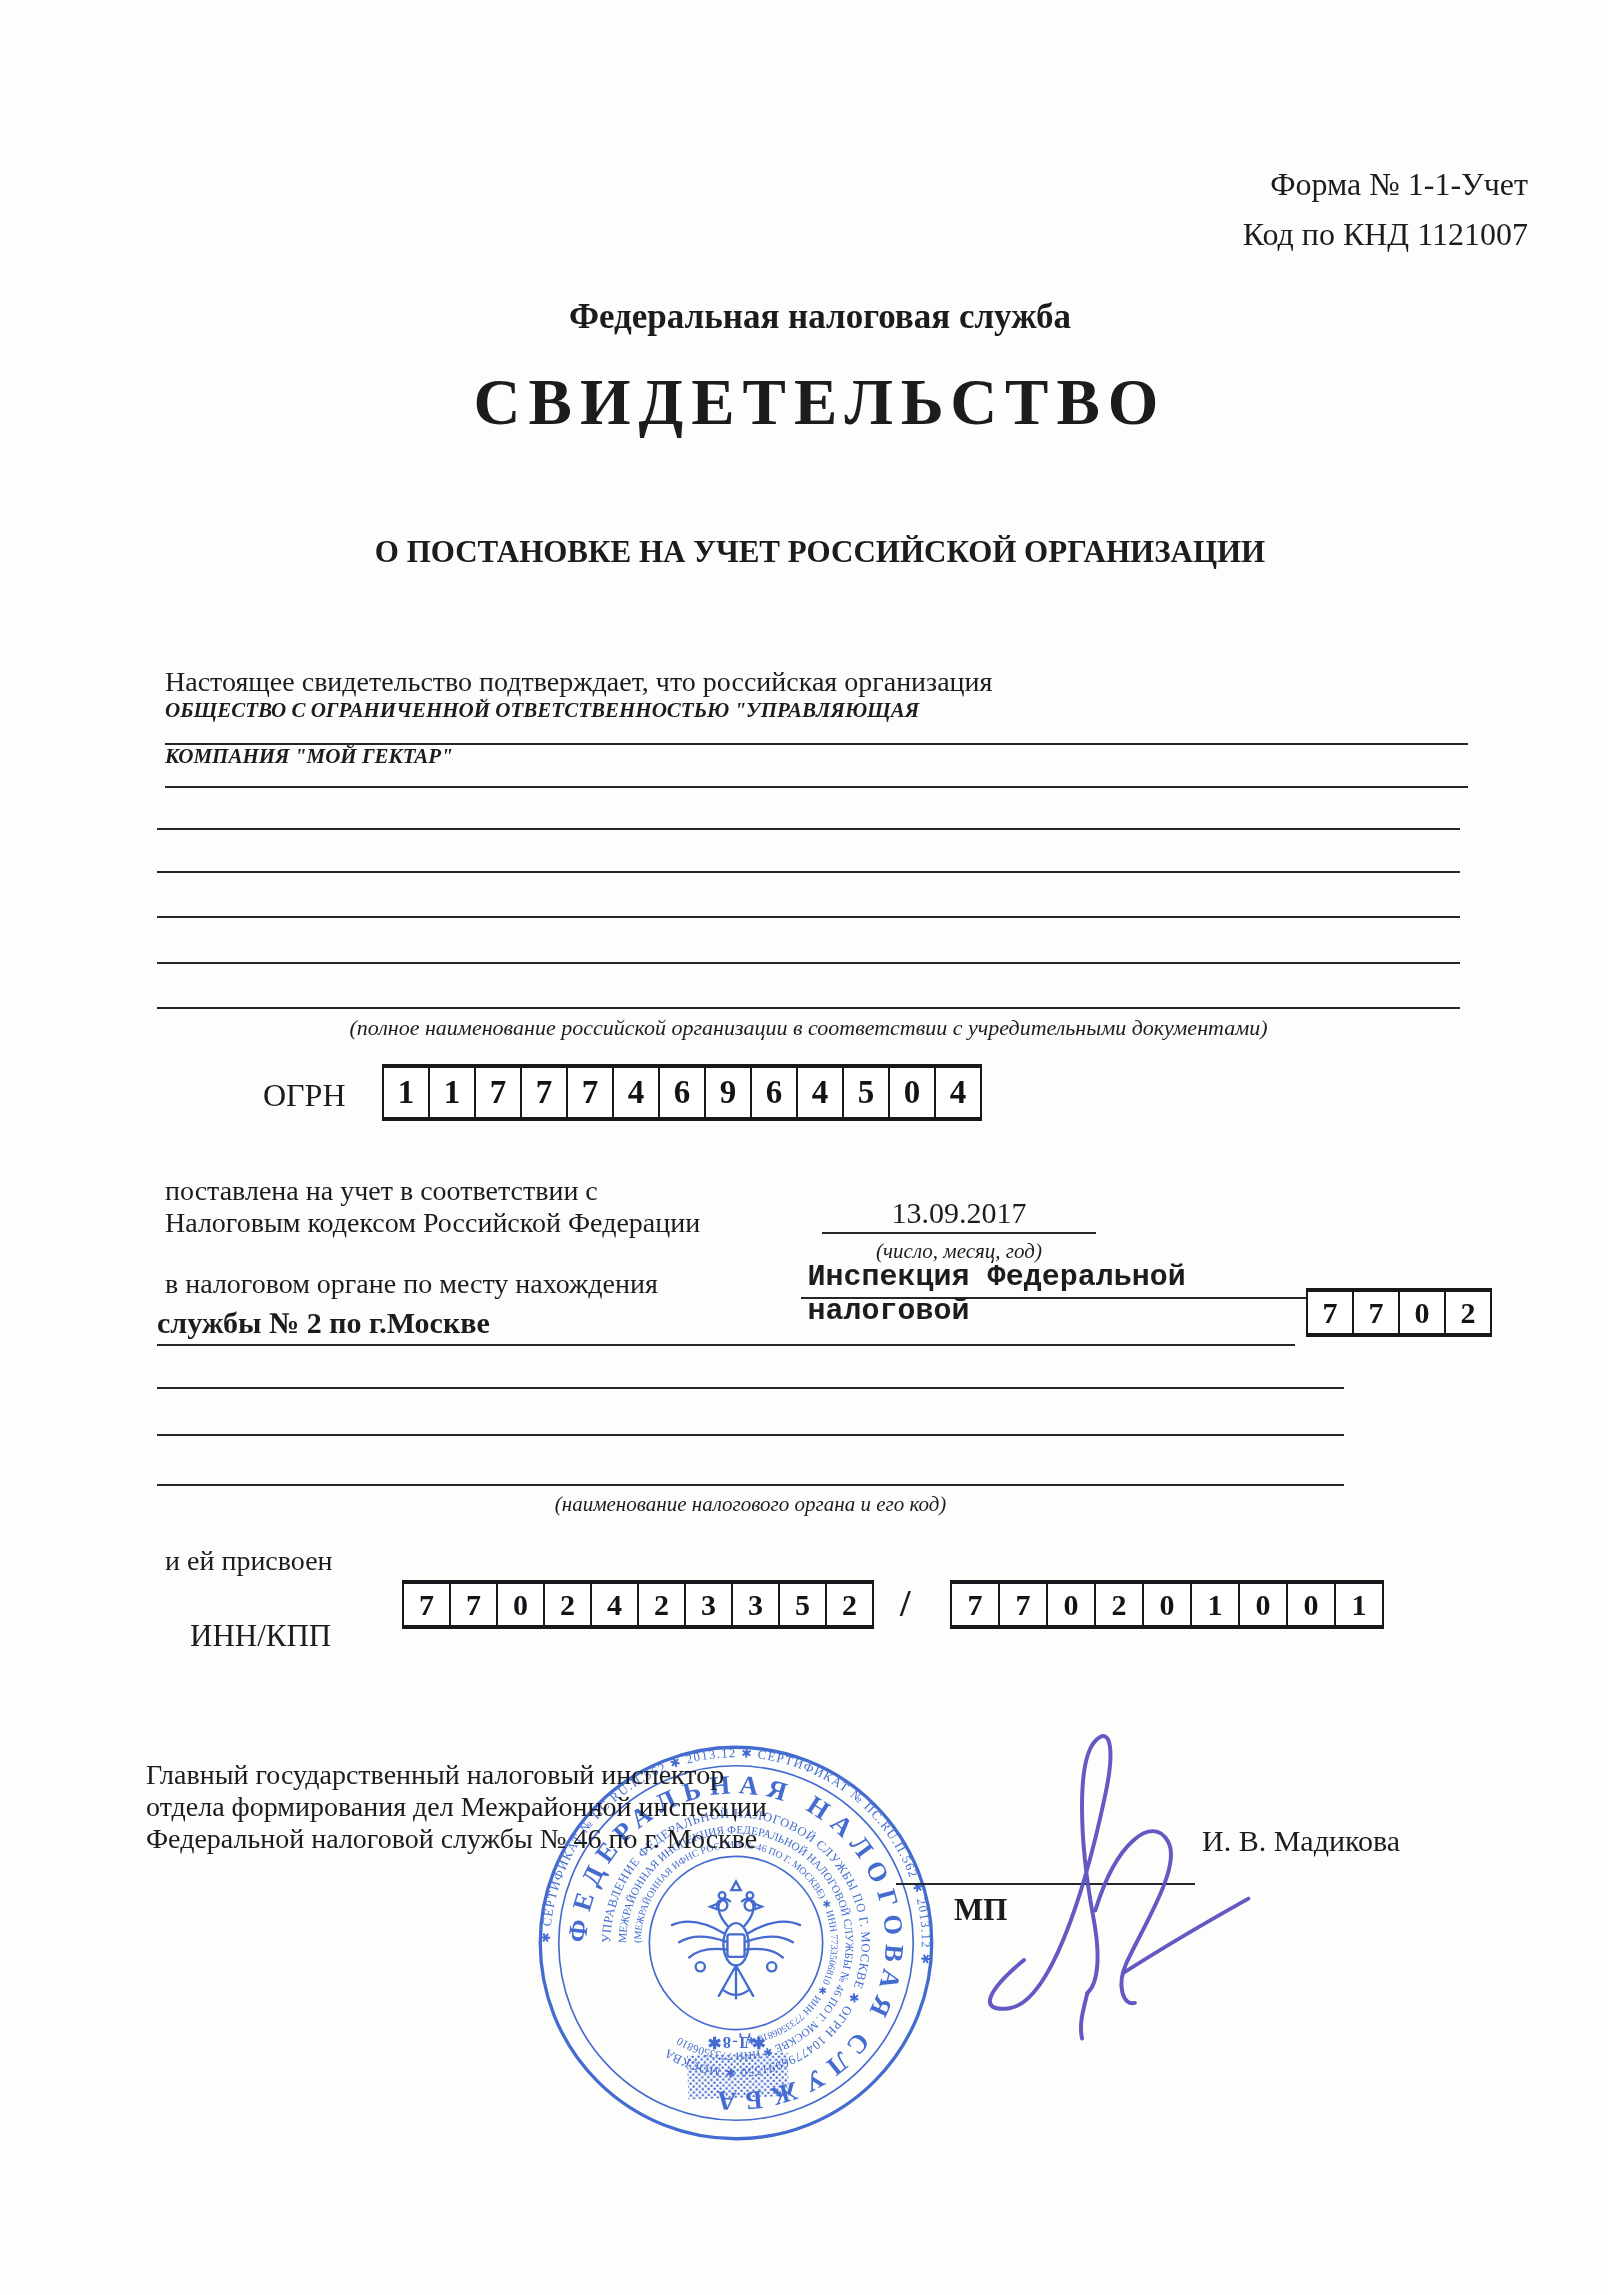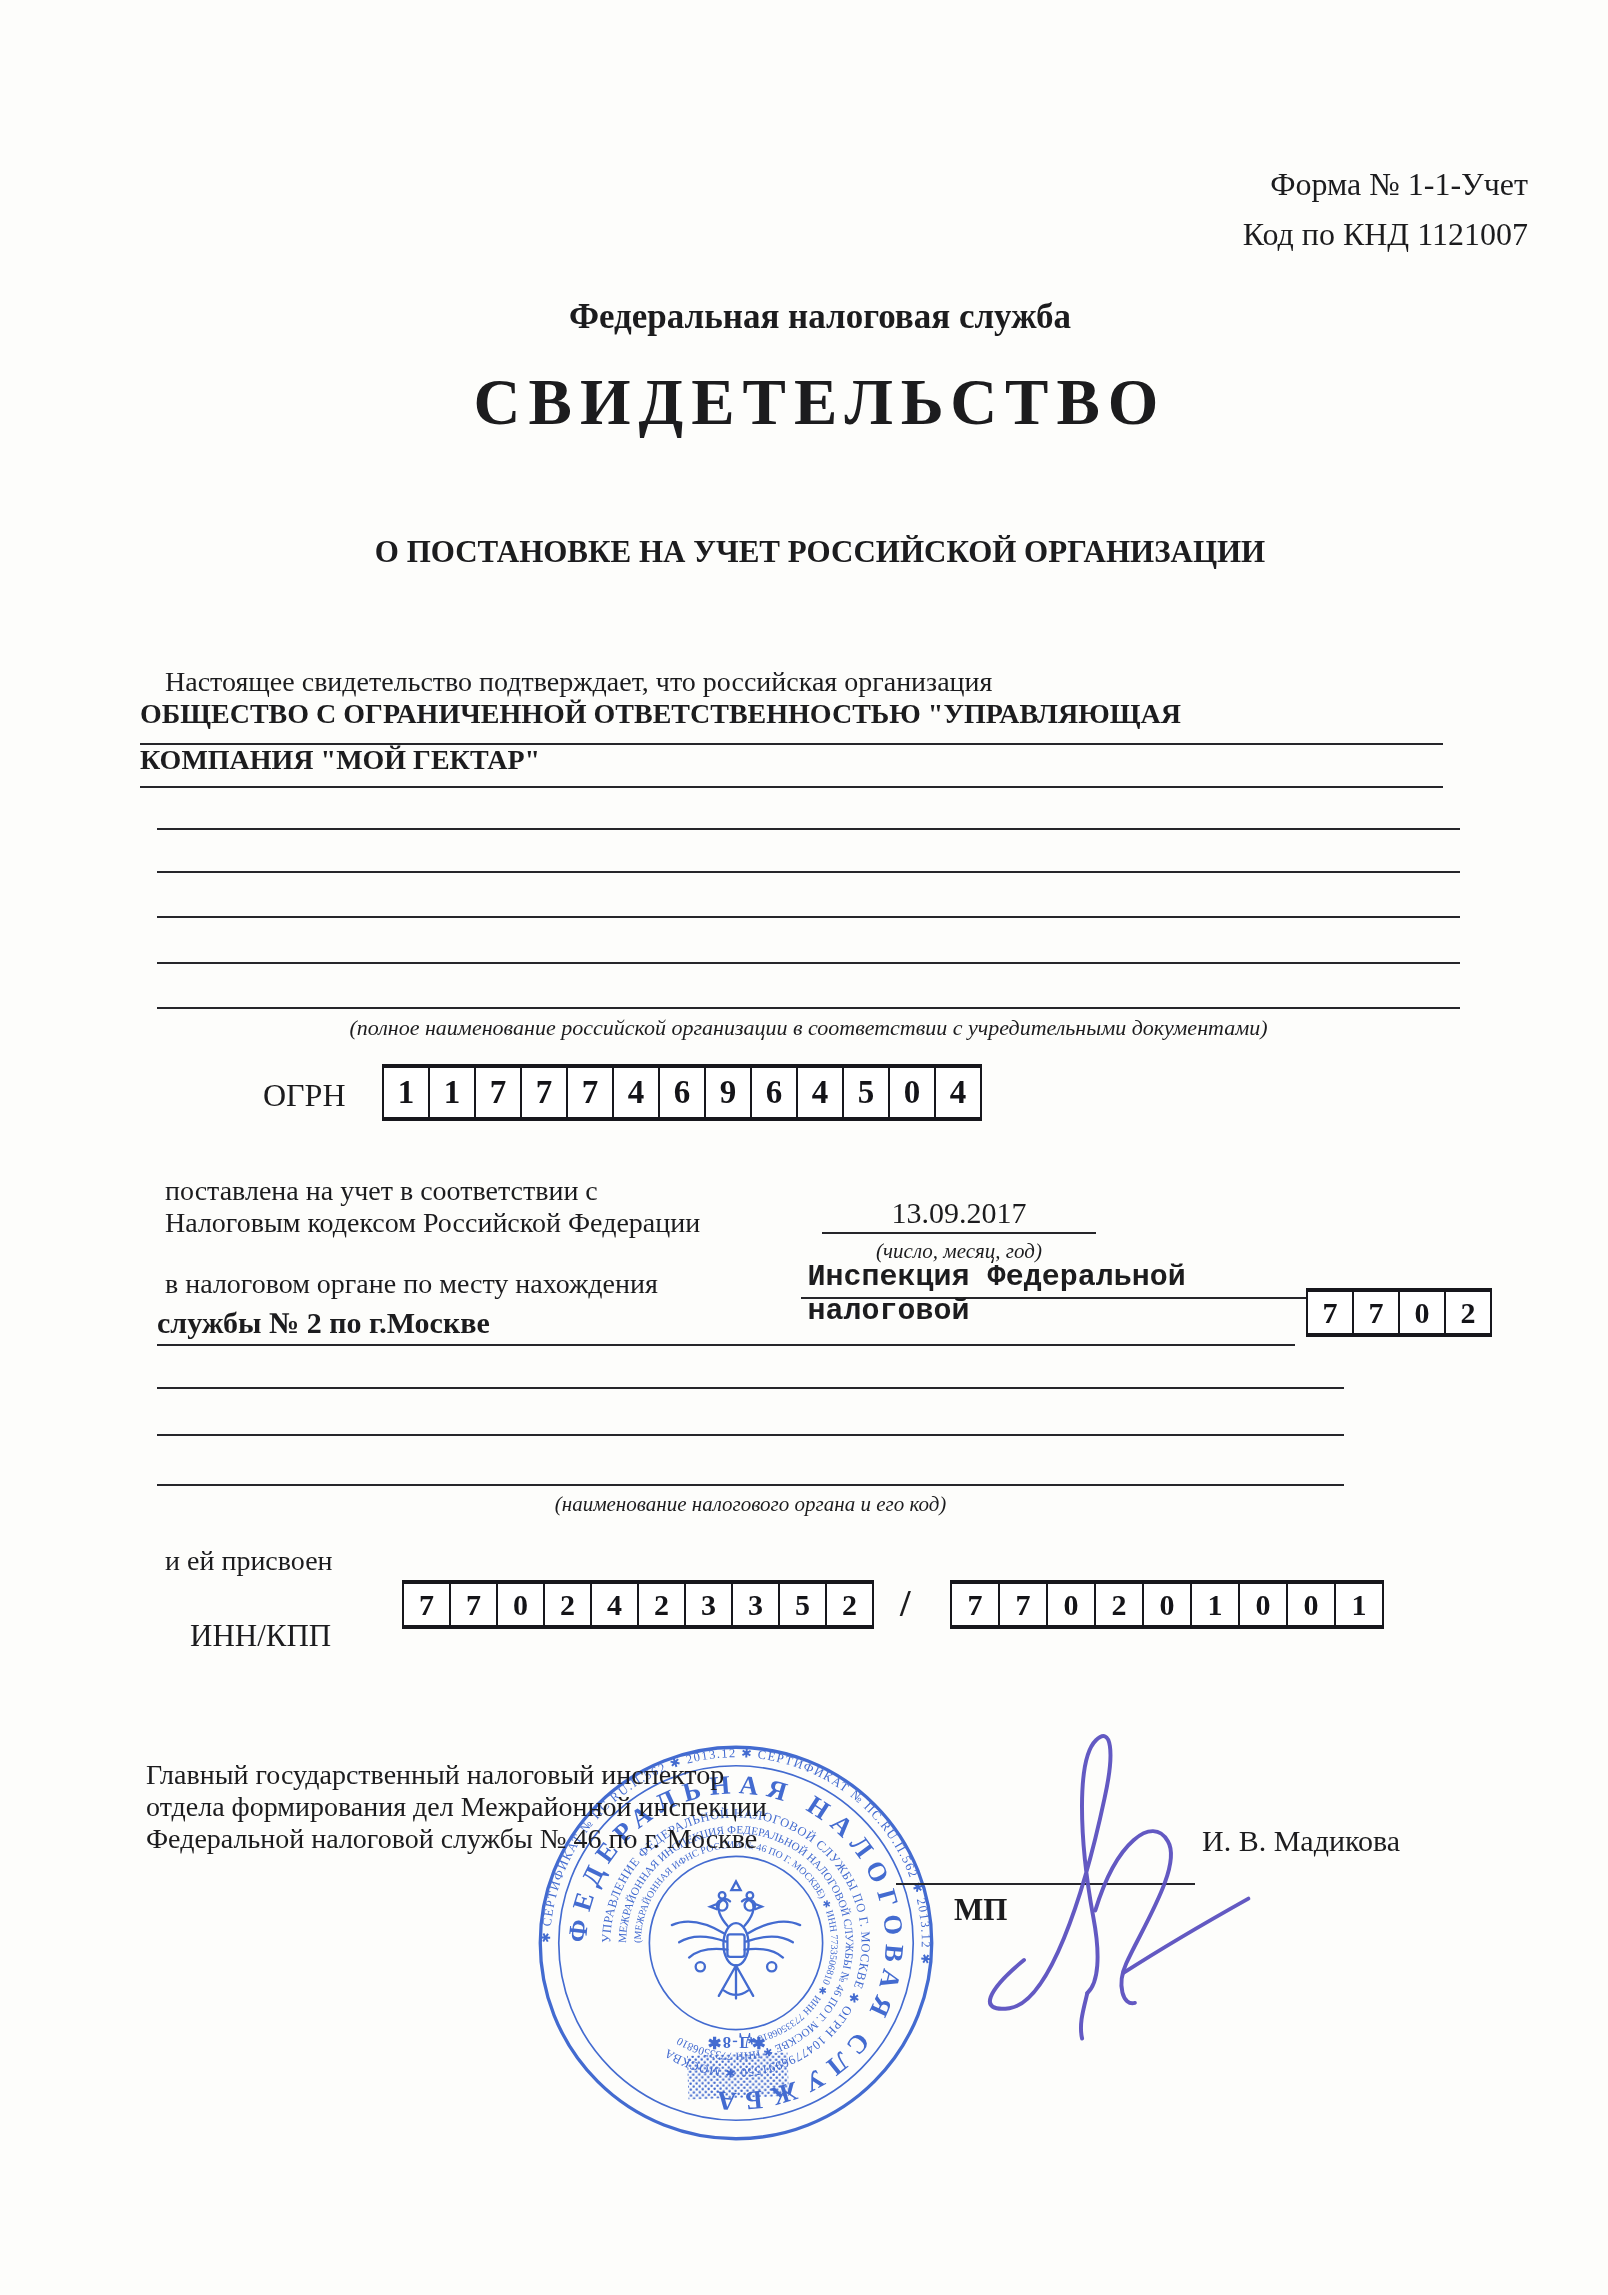--- a/index.html
+++ b/index.html
@@ -19,21 +19,21 @@
 
   
   .agency{top:297px;left:0;width:100%;text-align:center;font-weight:bold;font-size:35px;}
   .doc-title{top:365px;left:0;width:100%;text-align:center;font-weight:bold;font-size:65px;letter-spacing:8px;}
   .subtitle{top:531px;left:0;width:100%;text-align:center;font-weight:bold;font-size:31px;line-height:42px;}
 
   .body-text{font-size:28px;}
   .intro{top:666px;left:165px;}
 
   .fill-line{border-bottom:2.6px solid #26262a;}
-  .org-line{left:140px;width:1303px;font-weight:bold;font-size:28px;}
+  .org-line{left:165px;width:1303px;font-weight:bold;font-size:21px;font-style:italic;}
   .org1{top:698px;height:45px;}
   .org2{top:744px;height:42px;}
   .blank-a{left:157px;width:1303px;height:0;}
   .blank-b{left:157px;width:1187px;height:0;}
 
   .caption{font-style:italic;font-size:22px;text-align:center;}
   .org-caption{top:1015px;left:157px;width:1303px;}
 
   
   .boxrow{display:flex;border:2.6px solid #17171c;border-top-width:4px;border-bottom-width:4px;background:#fff;}

